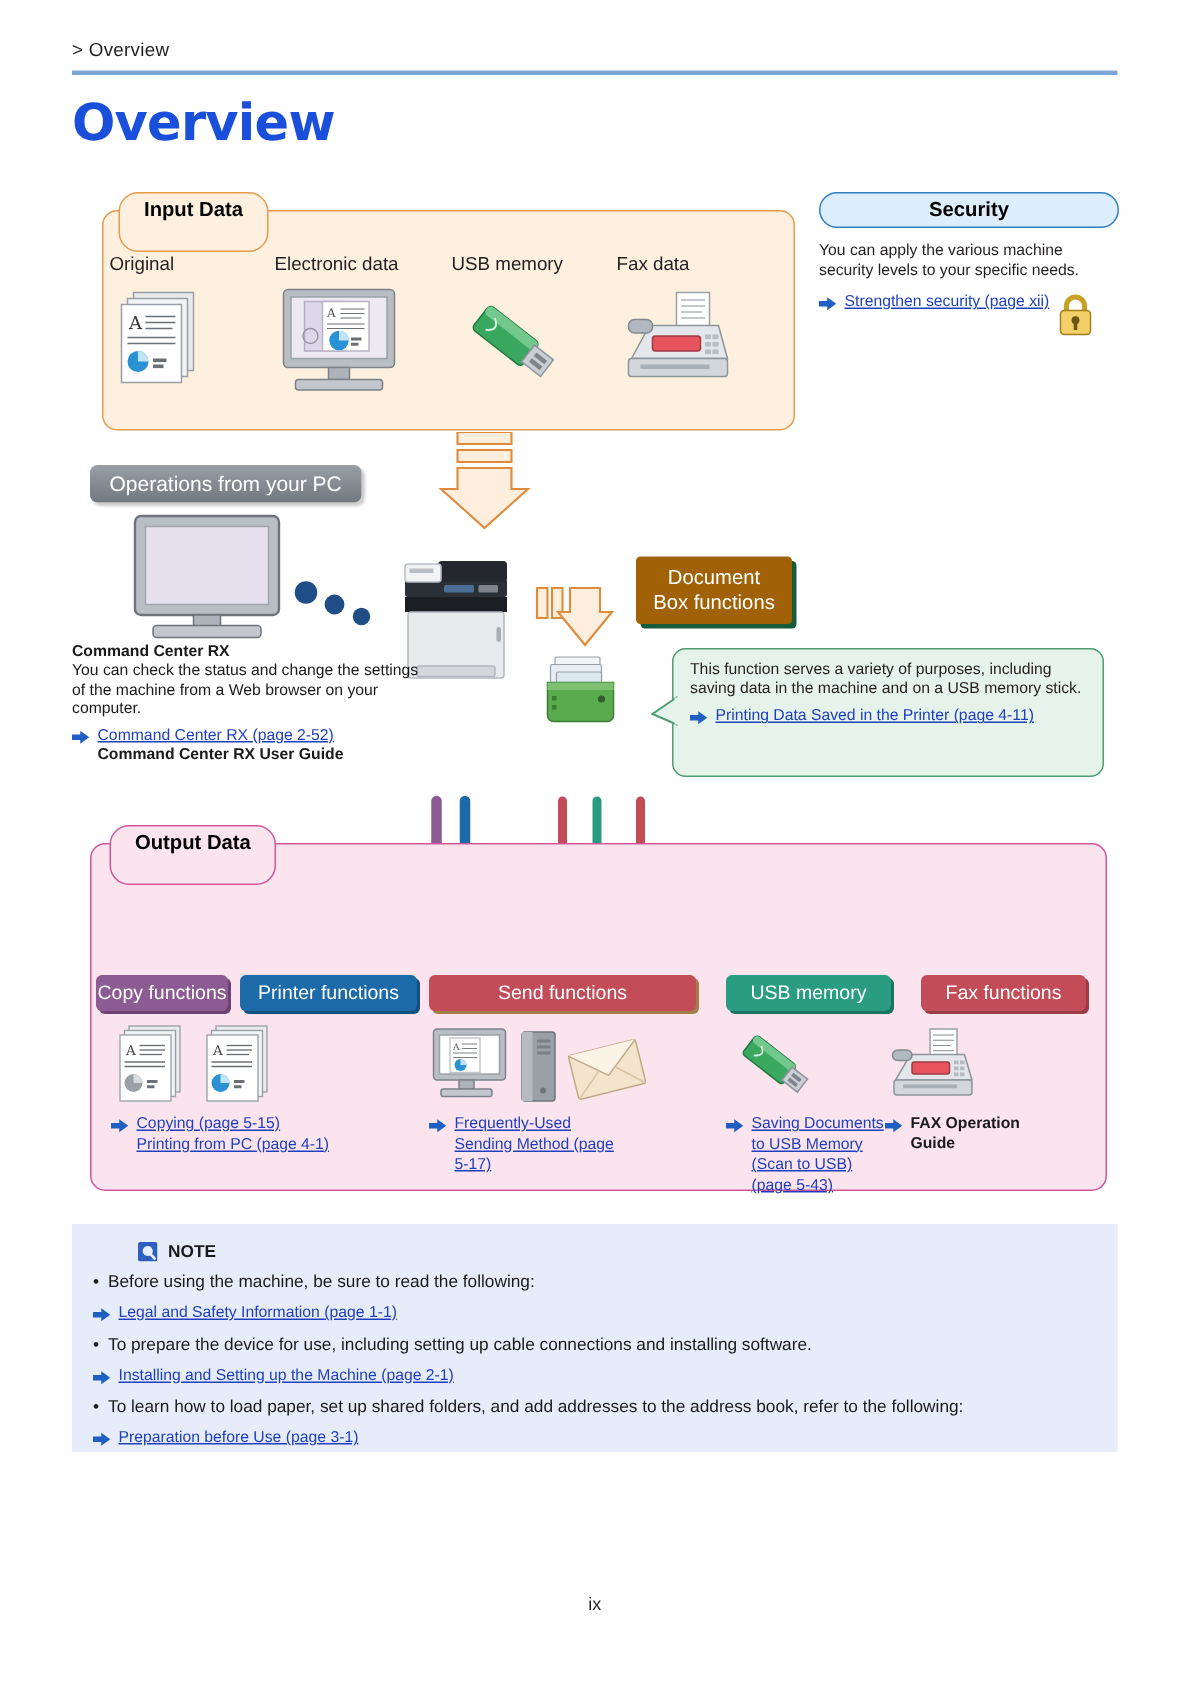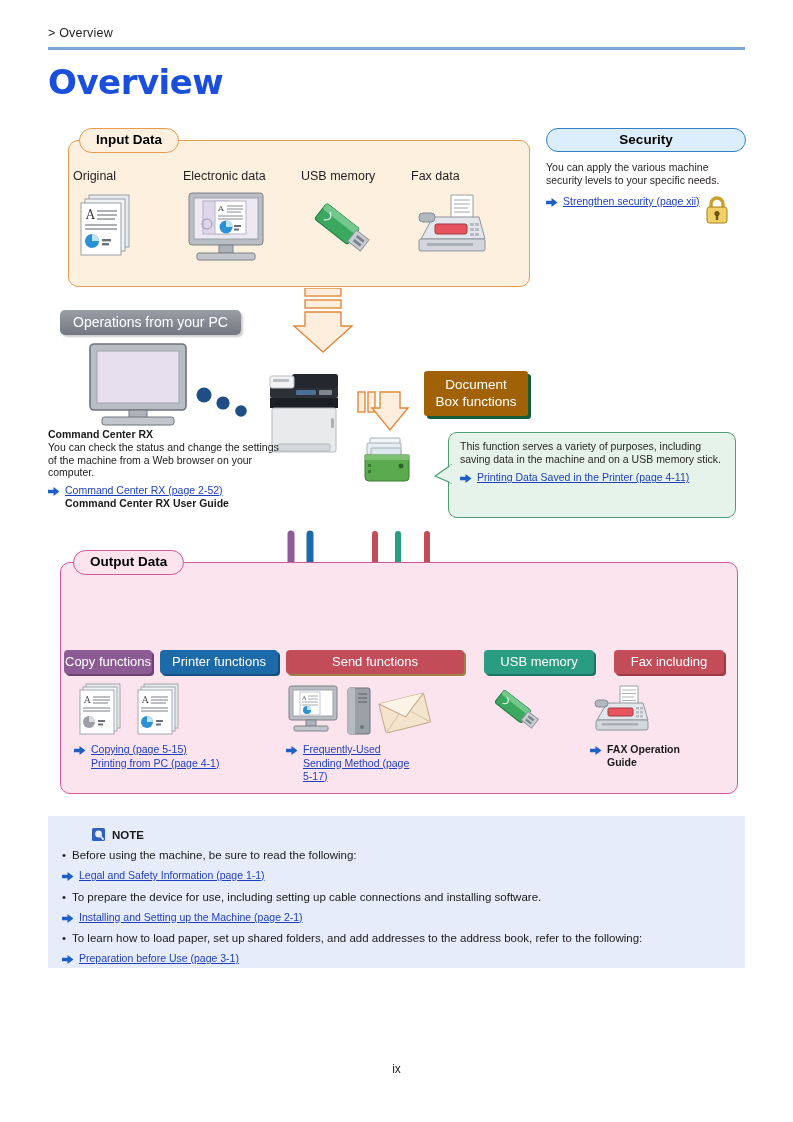--- a/index.html
+++ b/index.html
@@ -27,21 +27,21 @@
   .page-title {
     position:absolute; left:48px; top:62px;
     font-size:34px; font-weight:bold; color:#1a4fdc;
     letter-spacing:-.5px;
     font-family:"DejaVu Sans", sans-serif;
   }
 
   
   .pill {
     display:inline-block; border-radius:13px;
-    padding:3px 16px 5px; font-size:13.5px; font-weight:bold;
+    padding:3px 16px 20px; font-size:13.5px; font-weight:bold;
     background:#ffffff; white-space:nowrap;
   }
 
   
   .input-panel {
     position:absolute; left:68px; top:140px; width:462px; height:147px;
     background:#fdf0de; border:1.6px solid #e89b4b; border-radius:10px;
   }
   .input-panel .tab {
     position:absolute; left:10px; top:-13px;
@@ -383,21 +383,21 @@
   </svg>
 
   <div class="output-panel">
     <span class="pill tab">Output Data</span>
   </div>
 
   <div class="fnbtn fn0">Copy functions</div>
   <div class="fnbtn fn1">Printer functions</div>
   <div class="fnbtn fn2">Send functions</div>
   <div class="fnbtn fn3">USB memory</div>
-  <div class="fnbtn fn4">Fax including</div>
+  <div class="fnbtn fn4">Fax functions</div>
 
   <div class="outcell oc0">
     <div class="icons">
       <svg width="52" height="56" viewBox="0 0 52 56">
         <g stroke="#9aa0a6" stroke-width=".9">
           <rect x="12" y="2" width="34" height="44" fill="#e9eaec"></rect>
           <rect x="9" y="5" width="34" height="44" fill="#f2f3f4"></rect>
           <rect x="6" y="8" width="34" height="44" fill="#ffffff"></rect>
         </g>
         <text x="10" y="21" font-family="DejaVu Serif, serif" font-size="9" fill="#444">A</text>
@@ -494,20 +494,26 @@
         <g transform="rotate(38 33 27)">
           <rect x="10" y="18" width="34" height="16" rx="2.5" fill="#3aa95f" stroke="#1e7a3e"></rect>
           <rect x="10" y="18" width="34" height="5.5" rx="2.5" fill="#73c98d"></rect>
           <rect x="42" y="20.5" width="13" height="11" fill="#c9ced4" stroke="#8d949c"></rect>
           <rect x="45" y="23" width="7" height="2.4" fill="#7d848c"></rect>
           <rect x="45" y="27" width="7" height="2.4" fill="#7d848c"></rect>
           <path d="M17 22 q7 4 0 8" stroke="#d8f0df" stroke-width="1.2" fill="none"></path>
         </g>
       </svg>
     </div>
+    <div class="lr">
+      <svg class="arrow-ico" viewBox="0 0 12 12">
+        <path d="M0 4.2 h5.5 V1.6 L11.5 6 L5.5 10.4 V7.8 H0 Z" fill="#1f5fc4"></path>
+      </svg>
+      <div class="lnk" style="width:92px">Saving Documents to USB Memory (Scan to USB) (page 5-43)</div>
+    </div>
   </div>
 
   <div class="outcell oc3">
     <div class="icons">
       <svg width="62" height="54" viewBox="0 0 62 54">
         <path d="M30 2 h18 v20 h-18 z" fill="#ffffff" stroke="#9aa0a6"></path>
         <g stroke="#8c9298" stroke-width=".7">
           <line x1="32" y1="6" x2="46" y2="6"></line>
             <line x1="32" y1="9.5" x2="46" y2="9.5"></line>
           <line x1="32" y1="13" x2="44" y2="13"></line>

